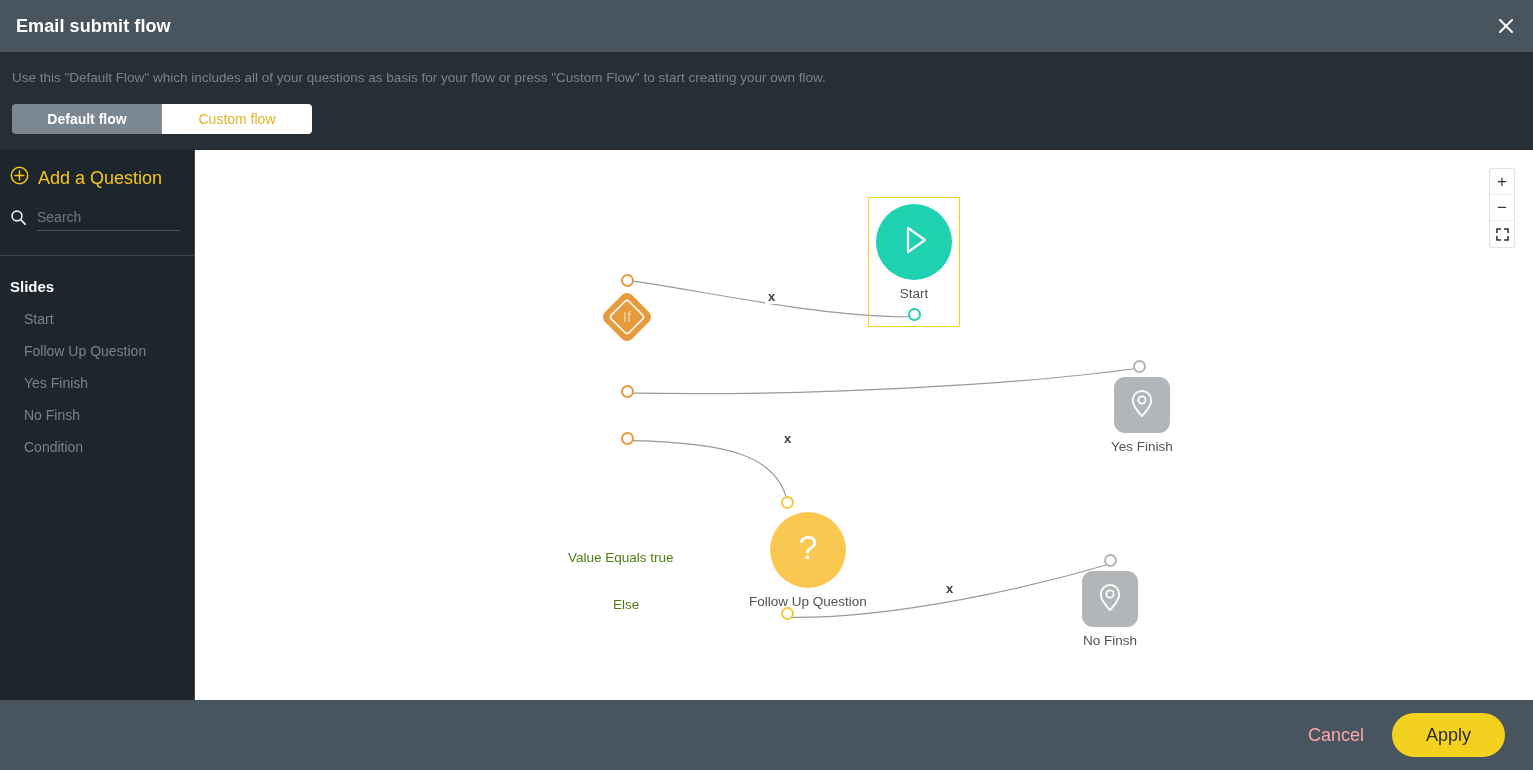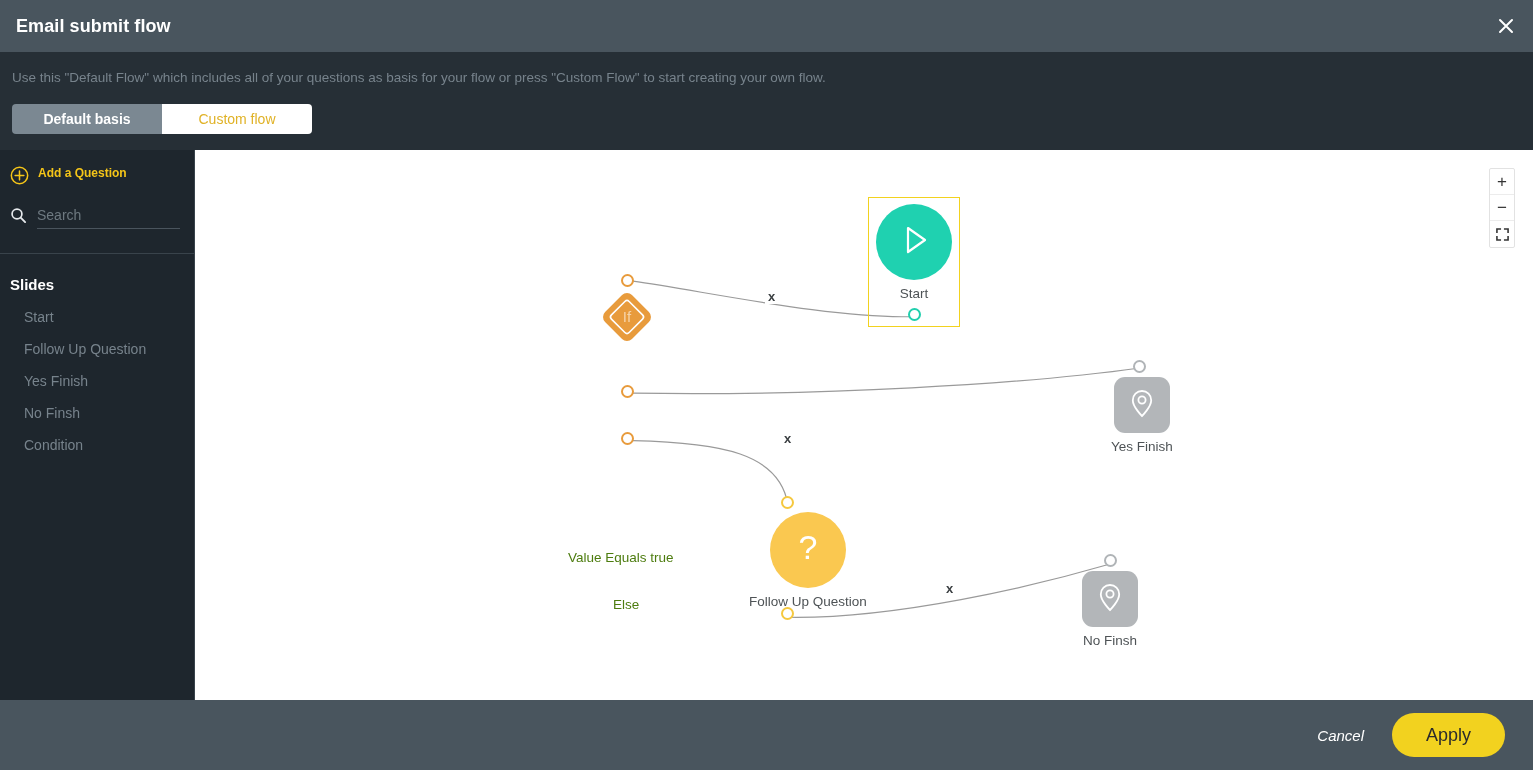--- a/index.html
+++ b/index.html
@@ -91,26 +91,26 @@
 
   
   .sidebar {
     width: 195px;
     flex: 0 0 195px;
     background: #1e262d;
     border-right: 1px solid #39434b;
     display: flex; flex-direction: column;
   }
   .add-question {
-    display: flex; align-items: flex-start;
+    display: flex; align-items: center;
     gap: 9px;
     padding: 16px 0 14px 10px;
     color: #f5c518;
-    font-size: 12px;
-    font-weight: bold;
+    font-size: 18px;
+    font-weight: normal;
     cursor: pointer;
   }
   .search-row {
     display: flex; align-items: center;
     gap: 10px;
     padding: 4px 14px 0 10px;
   }
   .search-underline {
     flex: 1;
     border-bottom: 1px solid #4a545d;
@@ -245,26 +245,25 @@
 
   
   .footer {
     flex: 0 0 70px;
     background: #49555e;
     display: flex; align-items: center; justify-content: flex-end;
     gap: 28px;
     padding-right: 28px;
   }
   .cancel-btn {
-    color: #ffffff;
-    font-size: 15px;
+    color: #fca5a5;
+    font-size: 18px;
     cursor: pointer;
     background: none; border: none;
     font-family: "Liberation Sans", sans-serif;
-    font-style: italic;
   }
   .apply-btn {
     background: #f2d21f;
     color: #2b2b2b;
     border: none;
     border-radius: 22px;
     width: 113px; height: 44px;
     font-size: 18px;
     cursor: pointer;
     font-family: "Liberation Sans", sans-serif;
@@ -280,21 +279,21 @@
     <div class="close-btn">
       <svg width="20" height="20" viewBox="0 0 20 20" aria-hidden="true">
         <path d="M4 4 L16 16 M16 4 L4 16" stroke="#ffffff" stroke-width="2" stroke-linecap="round"></path>
       </svg>
     </div>
   </div>
 
   <div class="subhead">
     <div class="subhead-desc">Use this "Default Flow" which includes all of your questions as basis for your flow or press "Custom Flow" to start creating your own flow.</div>
     <div class="tabs">
-      <div class="tab inactive">Default basis</div>
+      <div class="tab inactive">Default flow</div>
       <div class="tab active">Custom flow</div>
     </div>
   </div>
 
   <div class="body">
 
     <div class="sidebar">
 
       <div class="add-question">
         <span>

